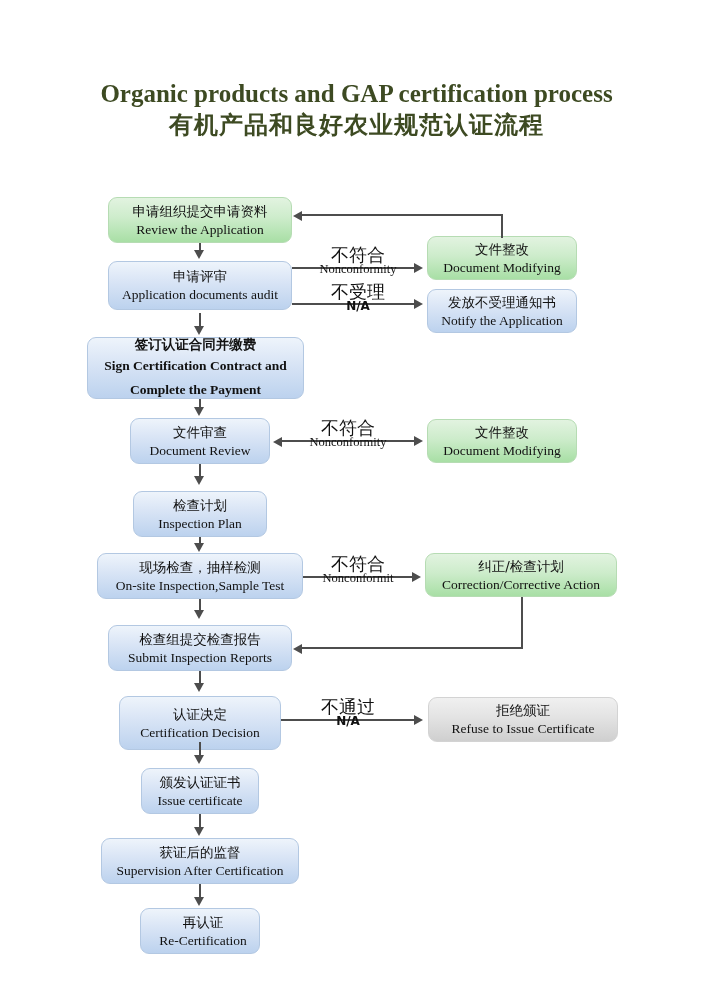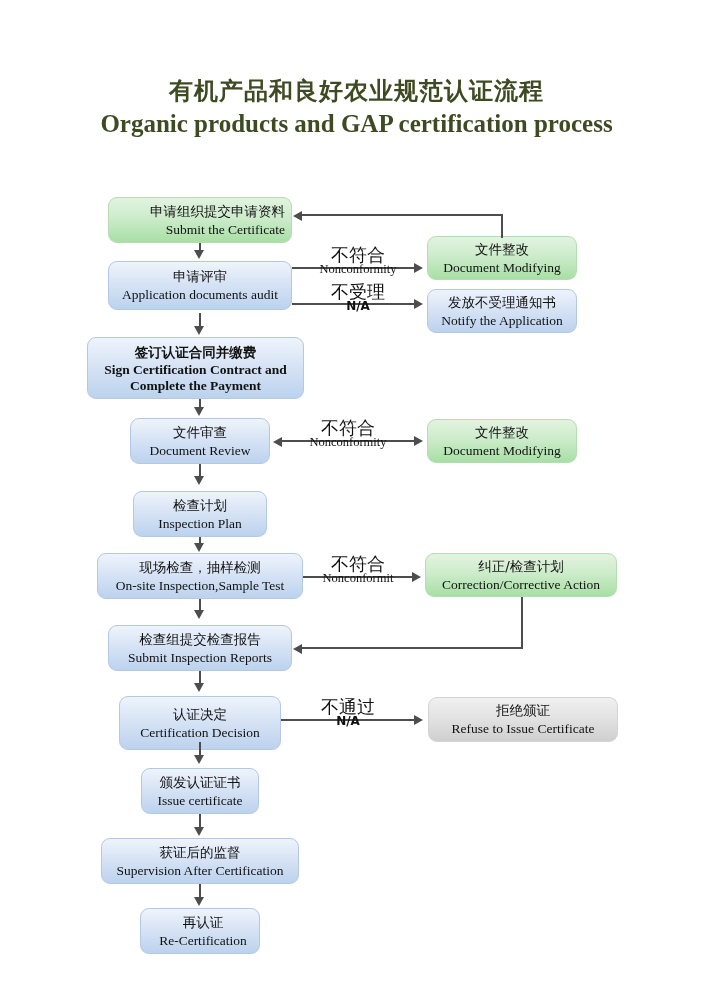--- a/index.html
+++ b/index.html
@@ -132,47 +132,47 @@
   .edge-label .en.na {
     font-family: "DejaVu Sans", "Liberation Sans", sans-serif;
     font-size: 12px;
     font-weight: bold;
   }
 </style>
 </head>
 <body>
 
 <div id="title-block">
+  <div id="title-en">Organic products and GAP certification process</div>
   <div id="title-cn">有机产品和良好农业规范认证流程</div>
-  <div id="title-en">Organic products and GAP certification process</div>
-</div>
-
-<div class="node green" style="left:108px; top:197px; width:184px; height:46px;align-items:flex-end;">
+</div>
+
+<div class="node green" style="left:108px; top:197px; width:184px; height:46px;">
   <span class="cn">申请组织提交申请资料</span>
-  <span class="en">Submit the Certificate</span>
+  <span class="en">Review the Application</span>
 </div>
 
 <div class="node blue" style="left:108px; top:261px; width:184px; height:49px;">
   <span class="cn">申请评审</span>
   <span class="en">Application documents audit</span>
 </div>
 
 <div class="node green" style="left:427px; top:236px; width:150px; height:44px;">
   <span class="cn">文件整改</span>
   <span class="en">Document Modifying</span>
 </div>
 
 <div class="node blue" style="left:427px; top:289px; width:150px; height:44px;">
   <span class="cn">发放不受理通知书</span>
   <span class="en">Notify the Application</span>
 </div>
 
 <div class="node blue multiline" style="left:87px; top:337px; width:217px; height:62px;font-weight:bold;">
   <span class="cn">签订认证合同并缴费</span>
-  <span class="en" style="line-height:16px;">Sign Certification Contract and Complete the Payment</span>
+  <span class="en" style="line-height:24px;">Sign Certification Contract and Complete the Payment</span>
 </div>
 
 <div class="node blue" style="left:130px; top:418px; width:140px; height:46px;">
   <span class="cn">文件审查</span>
   <span class="en">Document Review</span>
 </div>
 
 <div class="node green" style="left:427px; top:419px; width:150px; height:44px;">
   <span class="cn">文件整改</span>
   <span class="en">Document Modifying</span>

